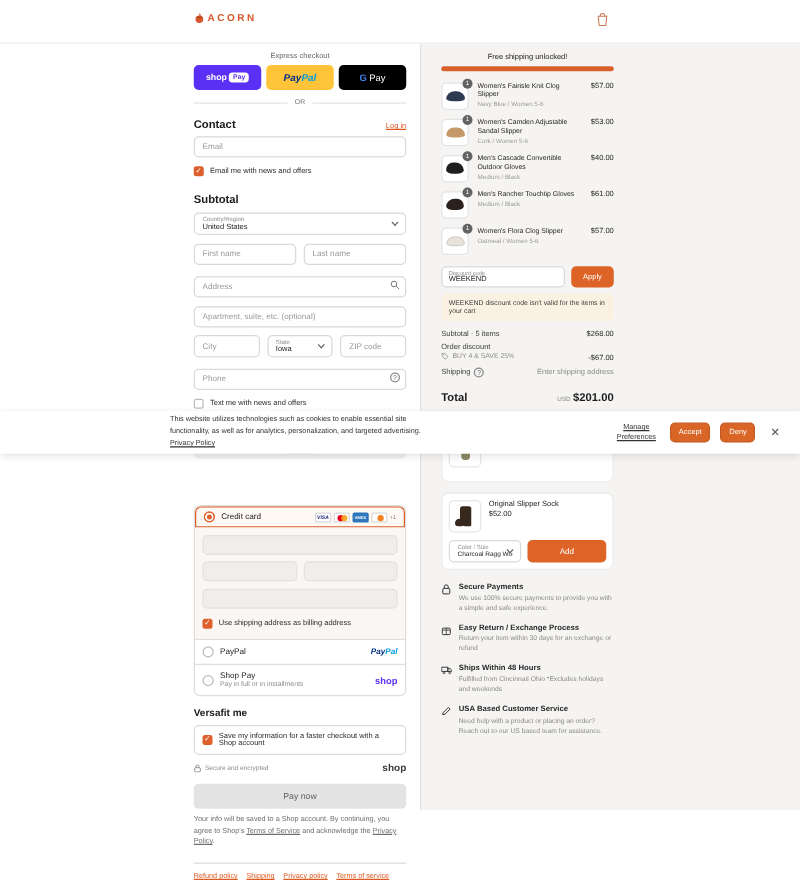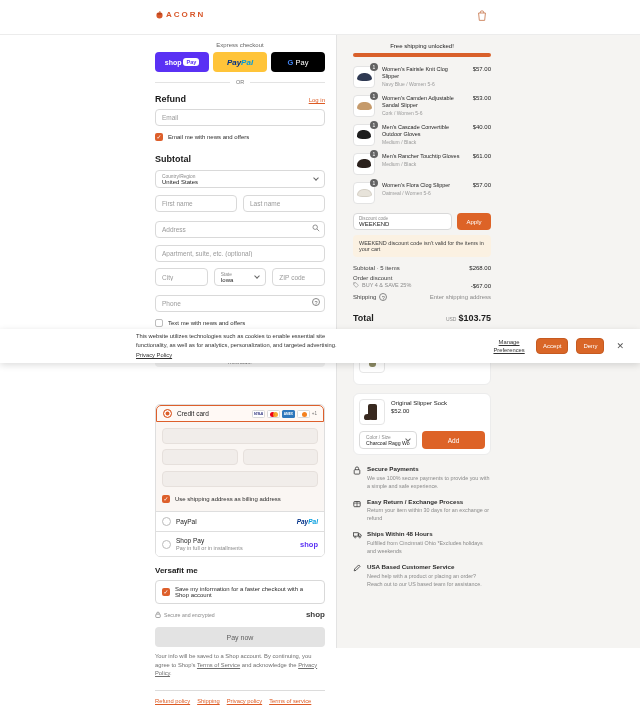--- a/index.html
+++ b/index.html
@@ -218,21 +218,21 @@
             <span>Pay</span>
           </div>
         </div>
         <div class="or">
           <span class="ln"></span>
             <span class="tx">OR</span>
             <span class="ln"></span>
         </div>
 
         <div style="display:flex;justify-content:space-between;align-items:baseline;margin-top:9px;">
-          <div class="h1">Refund</div>
+          <div class="h1">Contact</div>
           <span class="link-o">Log in</span>
         </div>
         <input class="inp" style="margin-top: 5px;" placeholder="Email">
         <div class="cbrow" style="margin-top:7px;">
           <span class="cb on">✓</span>
           <span>Email me with news and offers</span>
         </div>
 
         <div class="h1" style="margin-top:13px;">Subtotal</div>
         <div class="sel" style="margin-top:6px;">
@@ -453,21 +453,21 @@
         </div>
         <div class="trow">
           <span class="l" style="display:flex;align-items:center;gap:3px;">
             <span>Shipping</span>
             <span class="qmark">?</span>
           </span>
           <span class="v" style="color:#8a8a8a;">Enter shipping address</span>
         </div>
         <div class="total-row">
           <span class="l">Total</span>
-          <span><span class="cur">USD</span><span class="v">$103.75</span></span>
+          <span><span class="cur">USD</span><span class="v">$201.00</span></span>
         </div>
         <div class="savings">
           <svg width="6" height="6" viewBox="0 0 10 10">
             <path d="M1 1h3.6L9 5.4 5.4 9 1 4.6z" fill="none" stroke="#2b2b2b" stroke-width="1"></path>
             <circle cx="3" cy="3" r=".8" fill="#2b2b2b"></circle>
           </svg>
           <span>TOTAL SAVINGS</span>
           <span>$67.00</span>
         </div>
 

